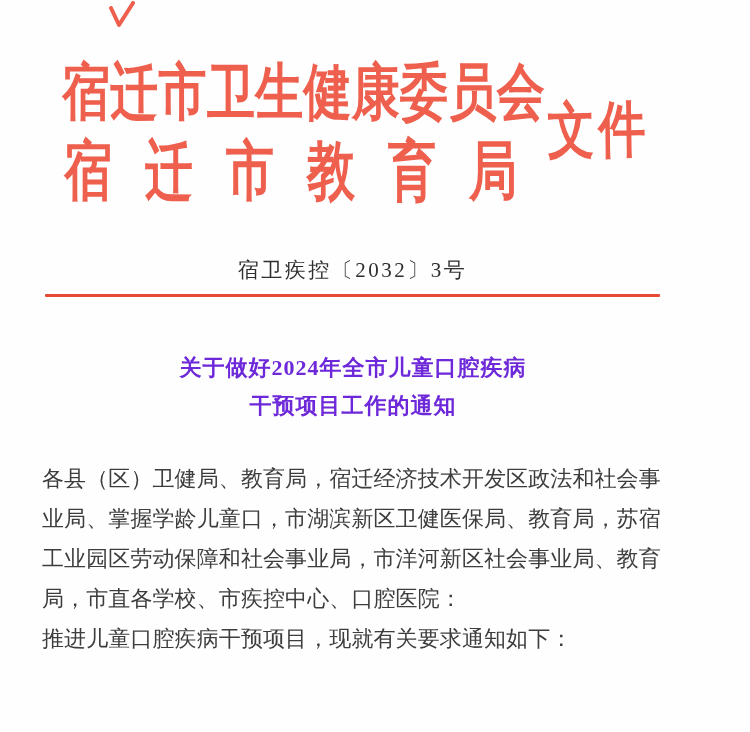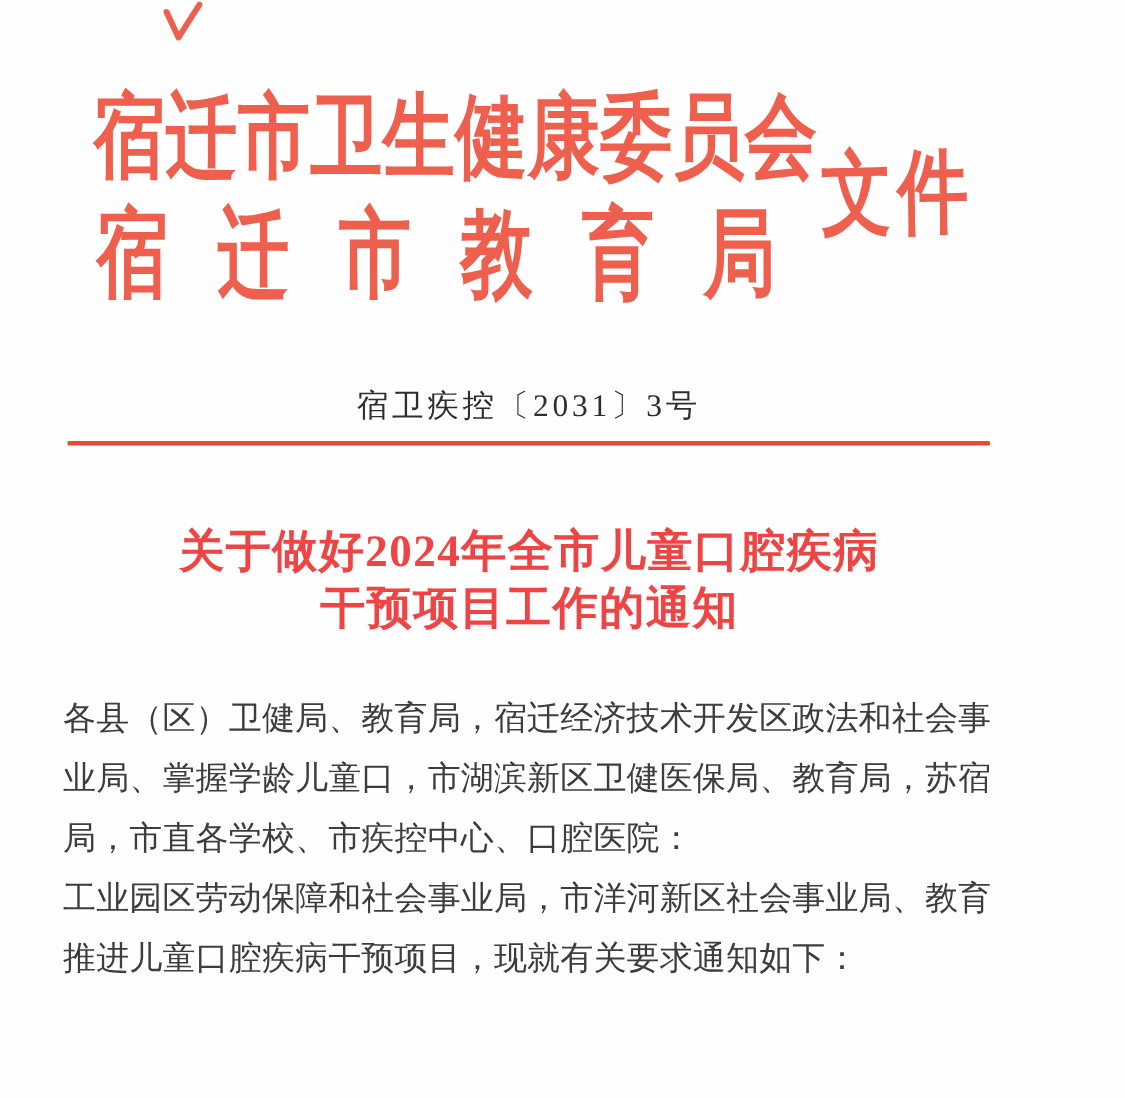--- a/index.html
+++ b/index.html
@@ -87,25 +87,25 @@
   }
 
   
   .title {
     position: absolute;
     left: 42px;
     top: 349px;
     width: 622px;
     margin: 0;
     text-align: center;
-    font-size: 30px;
+    font-size: 22px;
     line-height: 38px;
     font-weight: bold;
     letter-spacing: 1px;
-    color: #ef4444;
+    color: #6d28d9;
   }
 
   
   .body-text {
     position: absolute;
     left: 42px;
     top: 459px;
     width: 622px;
     font-size: 22px;
     color: #3d3d3d;
@@ -128,30 +128,30 @@
   <svg class="red-mark" width="28" height="27" viewBox="0 0 28 27">
     <polyline points="4,7 12,24 26,2" fill="none" stroke="#ee5f4d" stroke-width="4" stroke-linecap="round" stroke-linejoin="round"></polyline>
   </svg>
 
   <div class="letterhead">
     <div class="org-line1">宿迁市卫生健康委员会</div>
     <div class="org-line2">宿迁市教育局</div>
     <div class="doc-word">文件</div>
   </div>
 
-  <div class="doc-number">宿卫疾控〔2031〕3号</div>
+  <div class="doc-number">宿卫疾控〔2032〕3号</div>
 
   <div class="red-rule"></div>
 
   <h1 class="title">
     <div>关于做好2024年全市儿童口腔疾病</div>
     <div>干预项目工作的通知</div>
   </h1>
 
   <div class="body-text">
     <div class="body-line">各县（区）卫健局、教育局，宿迁经济技术开发区政法和社会事</div>
     <div class="body-line">业局、掌握学龄儿童口，市湖滨新区卫健医保局、教育局，苏宿</div>
+    <div class="body-line">工业园区劳动保障和社会事业局，市洋河新区社会事业局、教育</div>
     <div class="body-line">局，市直各学校、市疾控中心、口腔医院：</div>
-    <div class="body-line">工业园区劳动保障和社会事业局，市洋河新区社会事业局、教育</div>
     <div class="body-line">推进儿童口腔疾病干预项目，现就有关要求通知如下：</div>
   </div>
 
 </div>
 
 </body></html>

